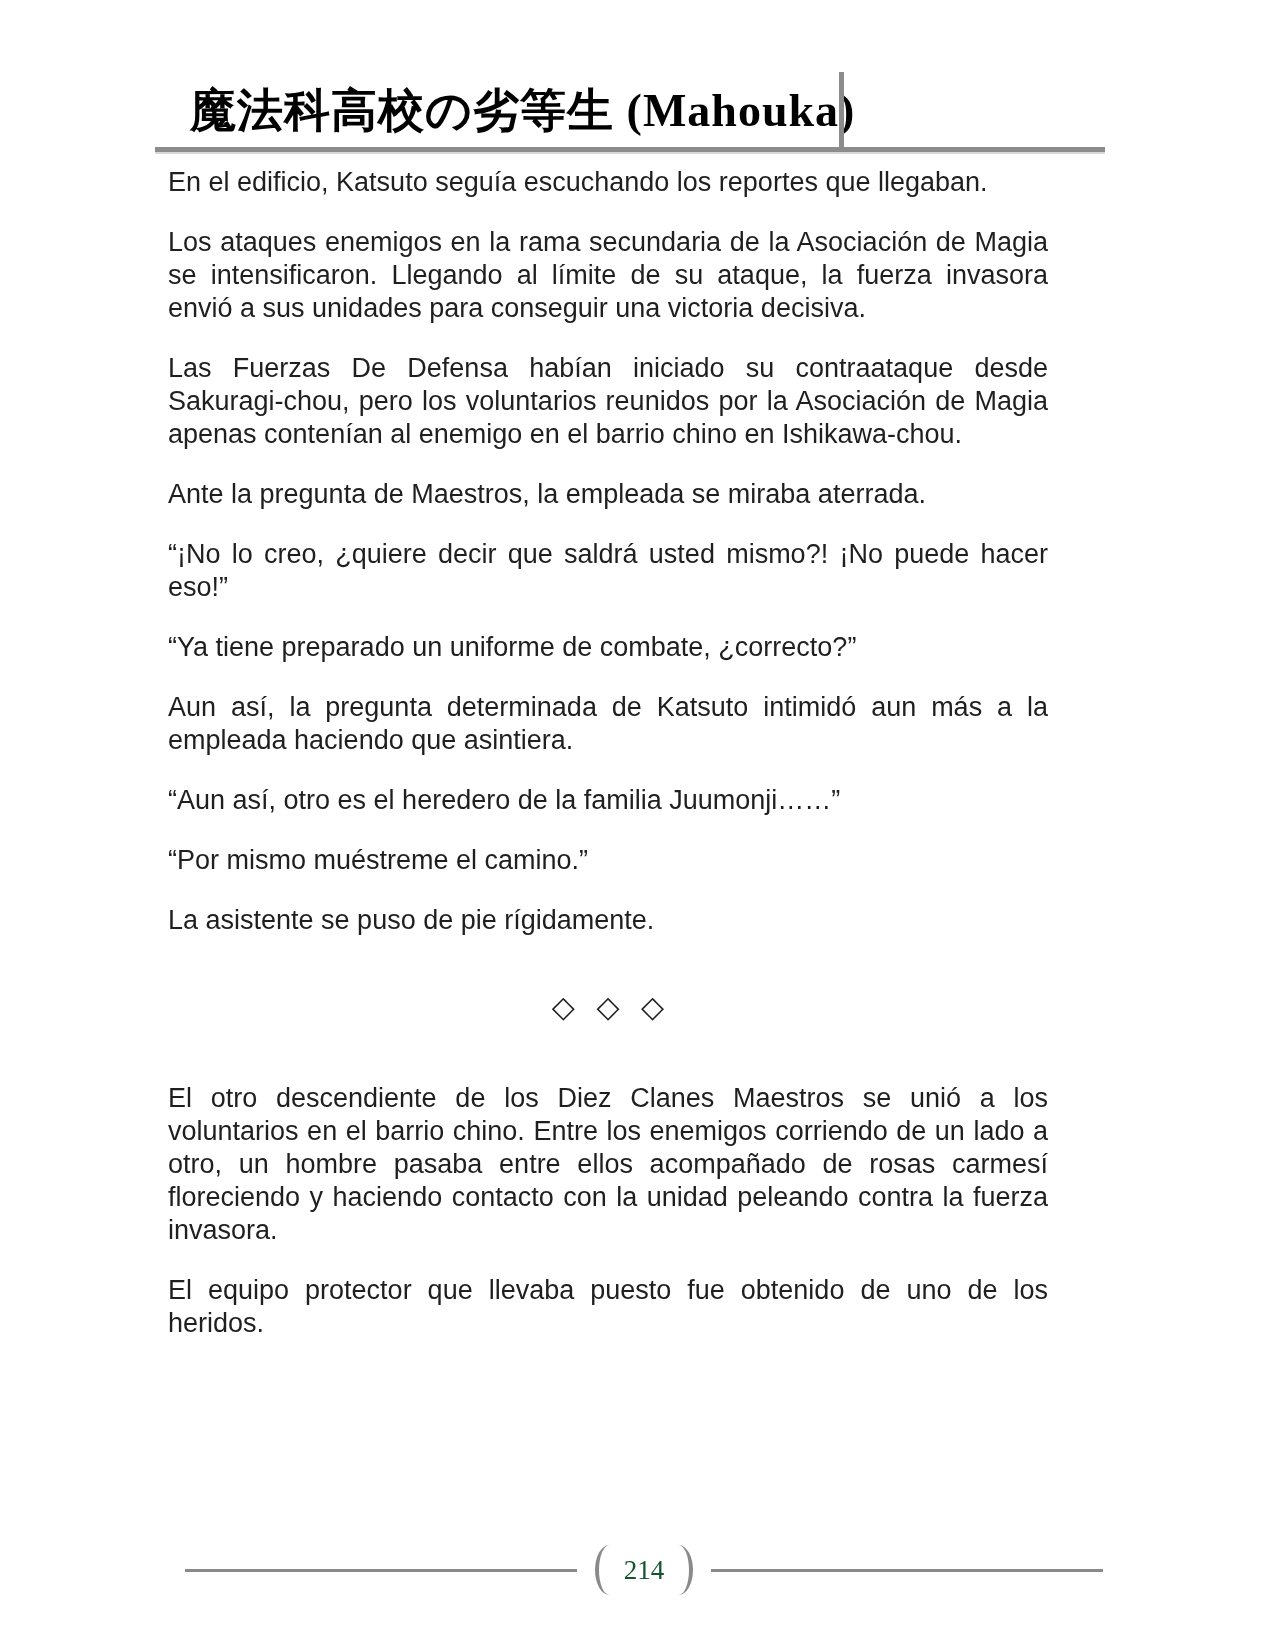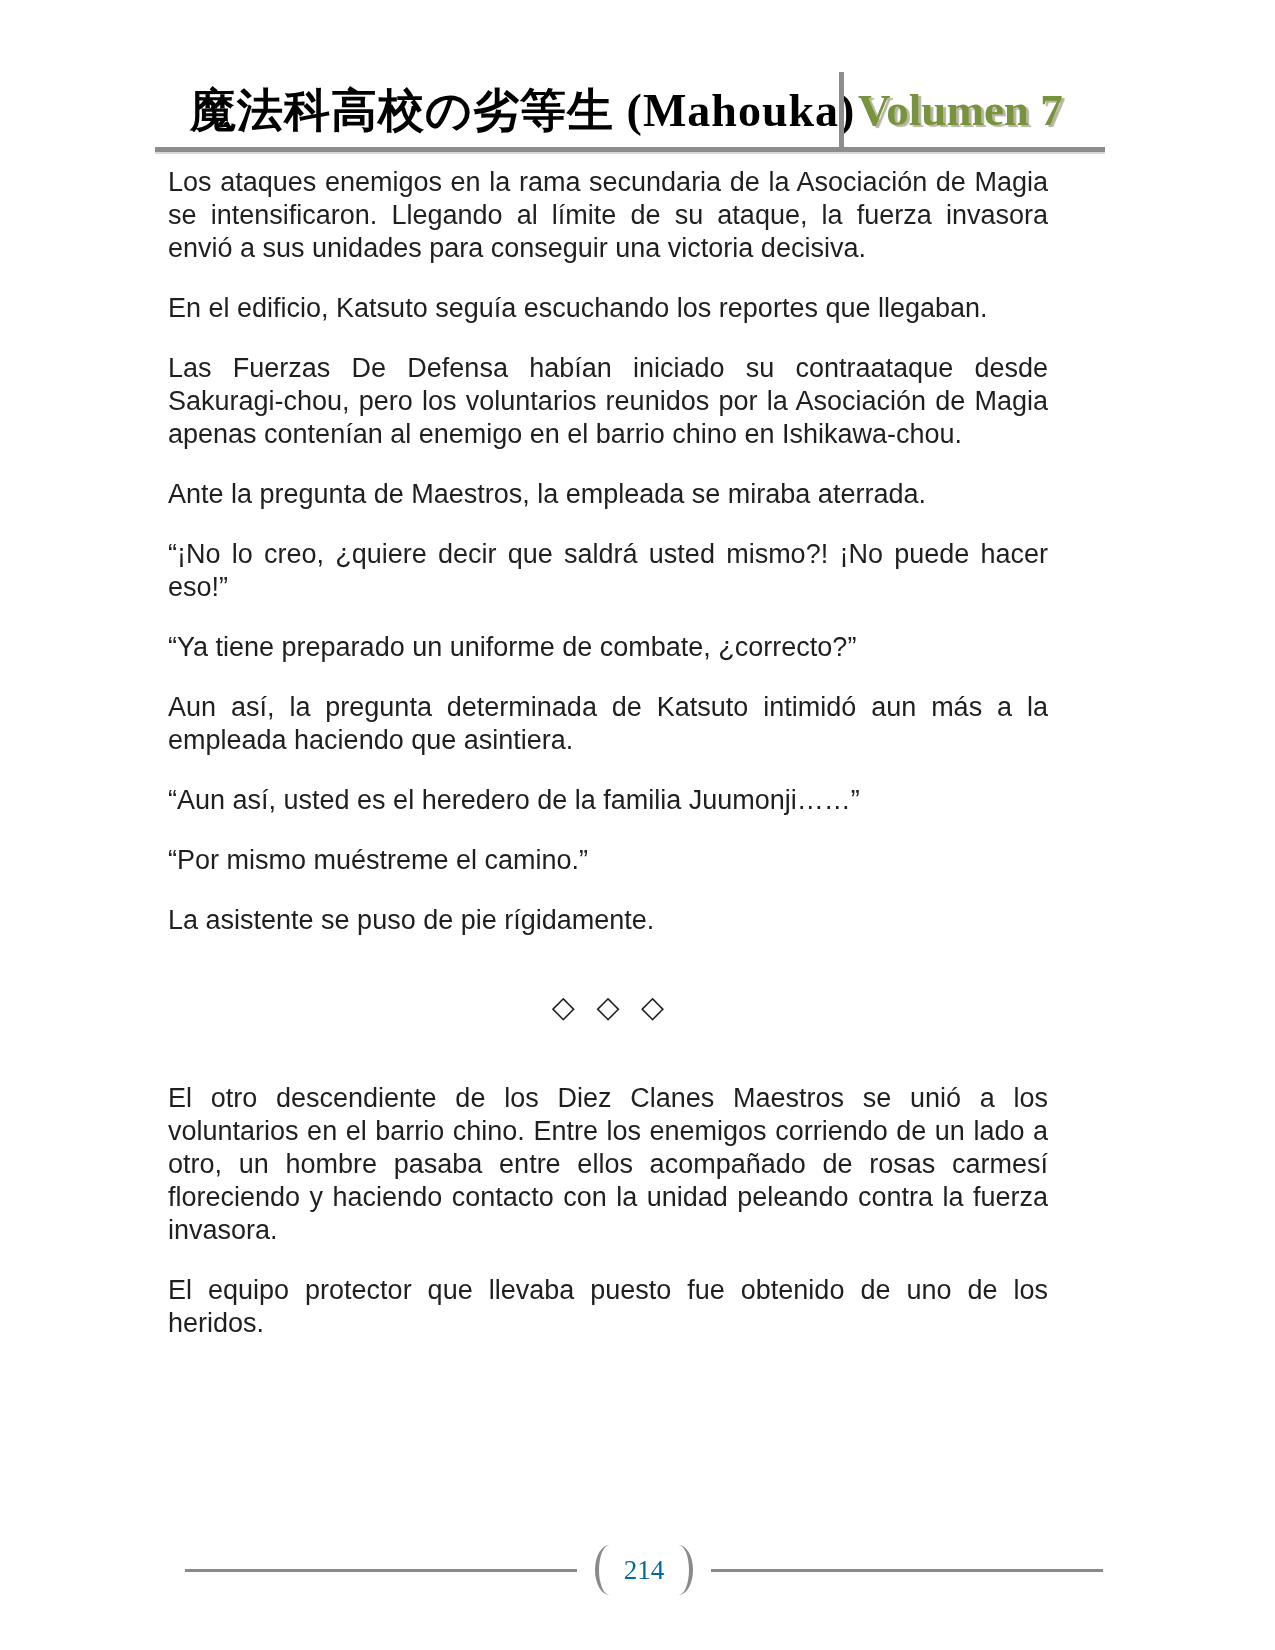--- a/index.html
+++ b/index.html
@@ -108,45 +108,44 @@
   .bracket-right {
     margin-right: 18px;
     border-right: 4px solid #8a8a8a;
     border-top-right-radius: 15px 26px;
     border-bottom-right-radius: 15px 26px;
   }
   .page-number {
     padding: 0 14px;
     font-family: "Liberation Serif", "DejaVu Serif", serif;
     font-size: 27px;
-    color: #0369a1;
+    color: #14532d;
   }
 </style>
 </head>
 <body>
 
 <div class="page">
 
   <div class="title-jp"><span>魔法科高校の劣等生</span> <span>(Mahouka)</span></div>
 
   <div class="header-vbar"></div>
 
-  <div class="volume-label">Volumen 7</div>
 
   <div class="header-rule"></div>
 
   <div class="body-text">
+    <p>En el edificio, Katsuto seguía escuchando los reportes que llegaban.</p>
     <p>Los ataques enemigos en la rama secundaria de la Asociación de Magia se intensificaron. Llegando al límite de su ataque, la fuerza invasora envió a sus unidades para conseguir una victoria decisiva.</p>
-    <p>En el edificio, Katsuto seguía escuchando los reportes que llegaban.</p>
     <p>Las Fuerzas De Defensa habían iniciado su contraataque desde Sakuragi-chou, pero los voluntarios reunidos por la Asociación de Magia apenas contenían al enemigo en el barrio chino en Ishikawa-chou.</p>
     <p>Ante la pregunta de Maestros, la empleada se miraba aterrada.</p>
     <p>“¡No lo creo, ¿quiere decir que saldrá usted mismo?! ¡No puede hacer eso!”</p>
     <p>“Ya tiene preparado un uniforme de combate, ¿correcto?”</p>
     <p>Aun así, la pregunta determinada de Katsuto intimidó aun más a la empleada haciendo que asintiera.</p>
-    <p>“Aun así, usted es el heredero de la familia Juumonji……”</p>
+    <p>“Aun así, otro es el heredero de la familia Juumonji……”</p>
     <p>“Por mismo muéstreme el camino.”</p>
     <p>La asistente se puso de pie rígidamente.</p>
 
     <div class="separator">◇ ◇ ◇</div>
 
     <p>El otro descendiente de los Diez Clanes Maestros se unió a los voluntarios en el barrio chino. Entre los enemigos corriendo de un lado a otro, un hombre pasaba entre ellos acompañado de rosas carmesí floreciendo y haciendo contacto con la unidad peleando contra la fuerza invasora.</p>
     <p>El equipo protector que llevaba puesto fue obtenido de uno de los heridos.</p>
   </div>
 
   <div class="footer">

